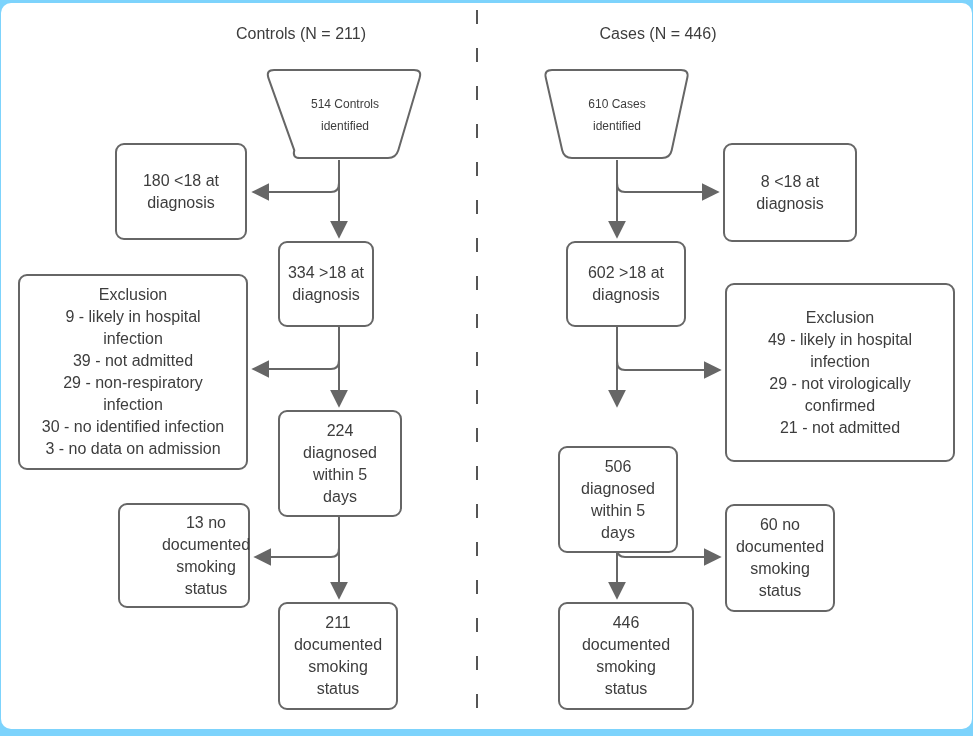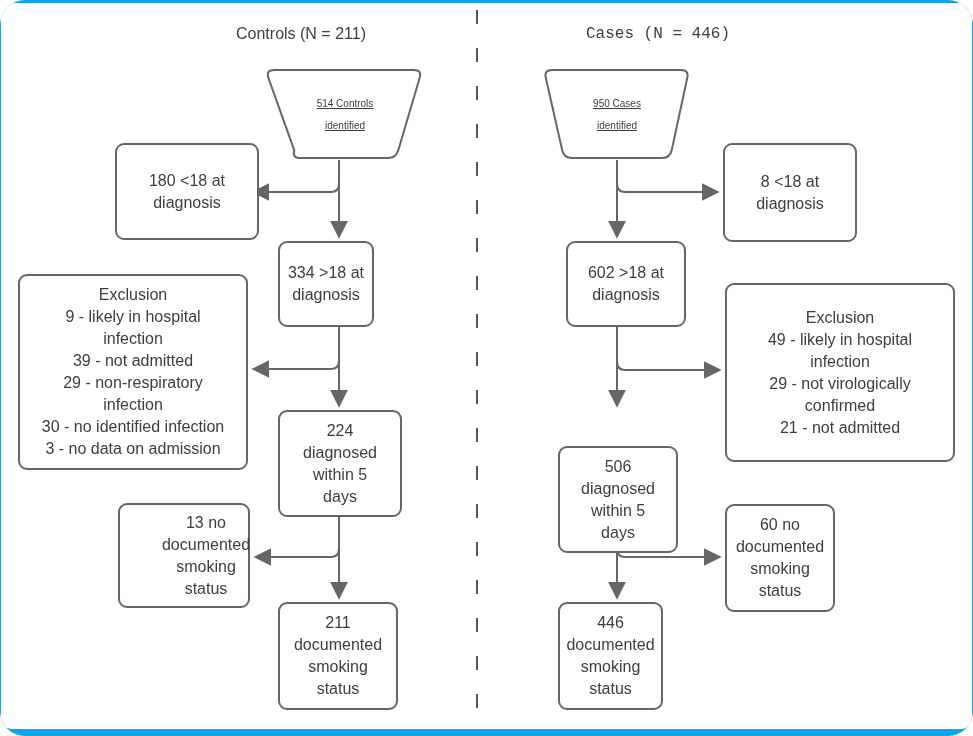--- a/index.html
+++ b/index.html
@@ -1,22 +1,21 @@
 <!DOCTYPE html>
 <html><head>
 <meta charset="utf-8">
 <style>
   html,body{margin:0;padding:0;}
   .canvas{
     position:relative;
     width:973px;height:736px;
-    background:#0ea5e9;
+    background:#7dd3fc;
     overflow:hidden;
     font-family:"Liberation Sans", sans-serif;
-    border-radius:25px;
   }
   .card{
     position:absolute;
     left:1px;right:1px;top:3px;bottom:7px;
     background:#ffffff;
     border-radius:10px;
     z-index:1;
   }
   .layer{
     position:absolute;left:0;top:0;
@@ -25,59 +24,59 @@
   .col-title{
     position:absolute;
     top:24px;
     width:200px;
     text-align:center;
     color:#3d3d3d;
     font-size:16px;line-height:20px;
     z-index:3;
   }
   .title-left{left:201px;}
-  .title-right{left:558px;font-family:Liberation Mono, monospace;}
+  .title-right{left:558px;}
   .node{
     position:absolute;
     box-sizing:border-box;
     border:2px solid #666666;
     border-radius:9px;
     background:#ffffff;
     display:flex;align-items:center;justify-content:center;
     text-align:center;
     white-space:pre-line;
     color:#3d3d3d;
     font-size:16px;line-height:22px;
     z-index:3;
     padding:2px;
   }
   
-  .box-180 {left:115px;top:143px;width:144px;height:97px;}
+  .box-180 {left:115px;top:143px;width:132px;height:97px;}
   .box-334 {left:278px;top:241px;width:96px;height:86px;}
   .excl-left{left:18px;top:274px;width:230px;height:196px;}
   .box-224 {left:278px;top:410px;width:124px;height:107px;}
   .box-13  {left:118px;top:503px;width:132px;height:105px;padding-left:46px;}
   .box-211 {left:278px;top:602px;width:120px;height:108px;}
   
   .box-8   {left:723px;top:143px;width:134px;height:99px;}
   .box-602 {left:566px;top:241px;width:120px;height:86px;}
   .excl-right{left:725px;top:283px;width:230px;height:179px;}
   .box-506 {left:558px;top:410px;width:120px;height:107px;margin-top:36px;}
   .box-60  {left:725px;top:504px;width:110px;height:108px;}
-  .box-446 {left:558px;top:602px;width:105px;height:108px;}
+  .box-446 {left:558px;top:602px;width:136px;height:108px;}
   
   .trap{position:absolute;z-index:3;}
   .trap-left{left:265px;top:69px;width:160px;height:92px;}
   .trap-right{left:543px;top:69px;width:148px;height:92px;}
   .trap svg{position:absolute;left:0;top:0;}
   .trap-text{
     position:absolute;left:0;top:0;right:0;bottom:0;
     display:flex;align-items:center;justify-content:center;
     text-align:center;white-space:pre-line;
-    color:#3d3d3d;font-size:10px;line-height:22px;text-decoration:underline;
+    color:#3d3d3d;font-size:12px;line-height:22px;
   }
 </style>
 </head>
 <body>
 
 <div class="canvas">
   <div class="card"></div>
 
   <svg class="layer" width="973" height="736" viewBox="0 0 973 736">
     <defs>
@@ -114,21 +113,21 @@
       <path d="M9,1 L149,1 Q157,1 154.7,8.7 L133.3,81.3 Q131,89 123,89 L35,89 Q27,89 29.3,81.3 L3.3,8.7 Q1,1 9,1 Z" fill="#ffffff" stroke="#666666" stroke-width="2"></path>
     </svg>
     <div class="trap-text">514 Controls
 identified</div>
   </div>
 
   <div class="trap trap-right">
     <svg width="148" height="92" viewBox="0 0 148 92">
       <path d="M9,1 L138,1 Q146,1 144.3,8.8 L128.7,81.2 Q127,89 119,89 L29,89 Q21,89 19.2,81.2 L2.8,8.8 Q1,1 9,1 Z" fill="#ffffff" stroke="#666666" stroke-width="2"></path>
     </svg>
-    <div class="trap-text">950 Cases
+    <div class="trap-text">610 Cases
 identified</div>
   </div>
 
   <div class="node box-180">180 &lt;18 at
 diagnosis</div>
   <div class="node box-334">334 &gt;18 at
 diagnosis</div>
   <div class="node excl-left">Exclusion
 9 - likely in hospital
 infection

